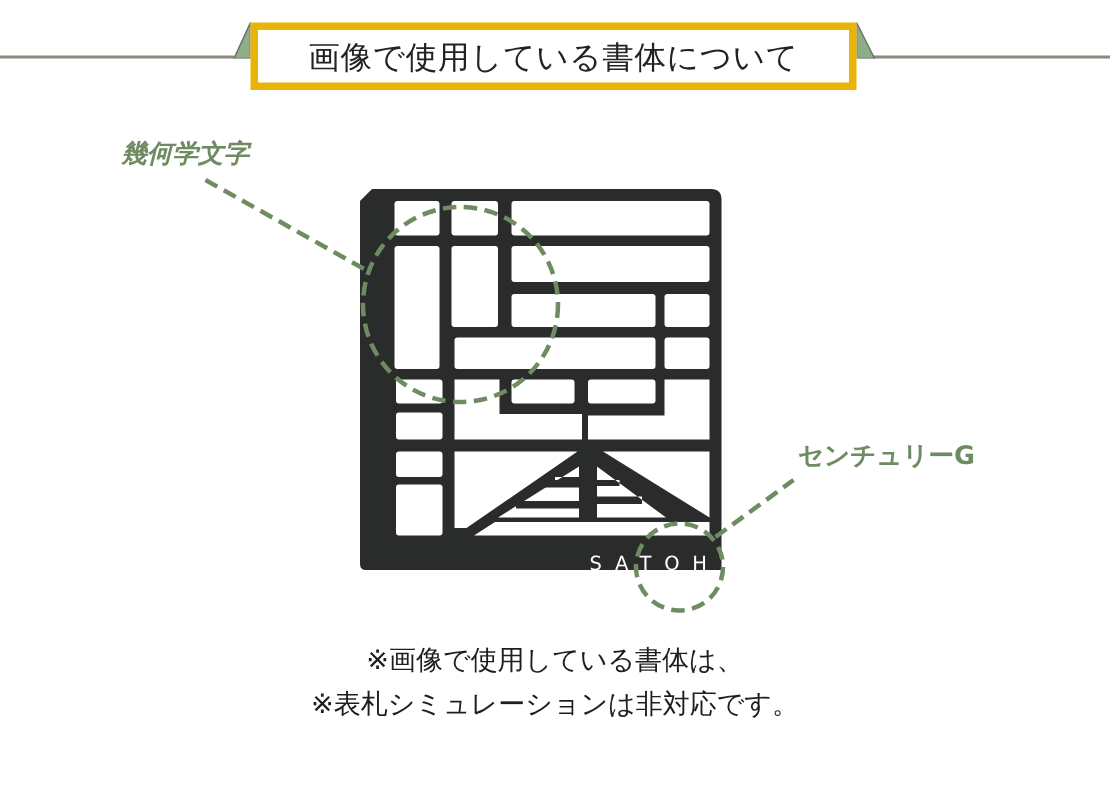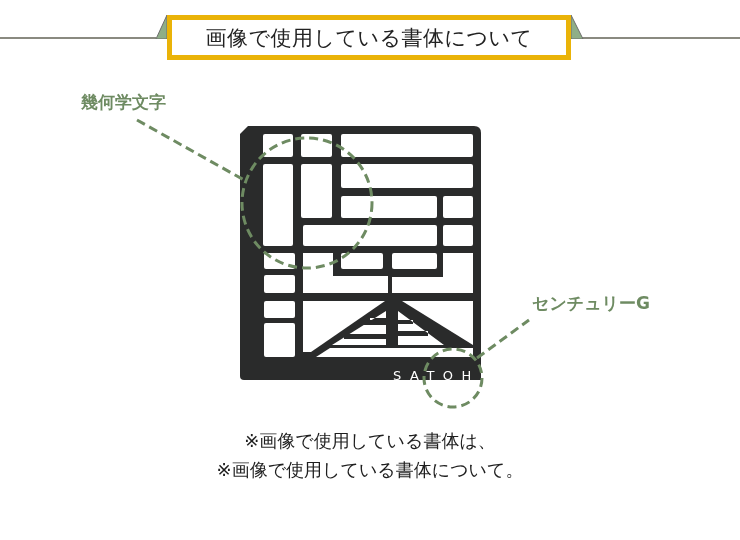--- a/index.html
+++ b/index.html
@@ -25,21 +25,21 @@
 <svg class="tri" width="20" height="26" style="left:154px; top:13px;">
   <polygon points="13,2 13,26 2,26" fill="#8fae87" stroke="#6d6d6d" stroke-width="1"></polygon>
 </svg>
 <svg class="tri" width="20" height="26" style="left:570px; top:13px;">
   <polygon points="1,2 1,26 13,26" fill="#8fae87" stroke="#6d6d6d" stroke-width="1"></polygon>
 </svg>
 <div class="title-box">
   <span>画像で使用している書体について</span>
 </div>
 
-<div class="label-green" style="left:81px; top:91px;">幾何学文字</div>
+<div class="label-green" style="left:81px; top:91px;font-style:italic;">幾何学文字</div>
 <div class="label-green" style="left:532px; top:292px;">センチュリーG</div>
 
 <svg class="logo" width="740" height="420" viewBox="0 0 740 420">
 
   <path d="M248,126 L474,126 Q481,126 481,133 L481,380 L244,380 Q240,380 240,376 L240,134 Z" fill="#2a2b2b"></path>
   <g fill="#ffffff">
 
     <rect x="263" y="134" width="30" height="23" rx="2"></rect>
     <rect x="301" y="134" width="31" height="23" rx="2"></rect>
     <rect x="341" y="134" width="132" height="23" rx="2"></rect>
@@ -79,14 +79,14 @@
 
   <circle cx="307" cy="203" r="65" fill="none" stroke="#6e8b62" stroke-width="3" stroke-dasharray="9,5"></circle>
   <line x1="137" y1="120" x2="244" y2="180" stroke="#6e8b62" stroke-width="3" stroke-dasharray="9,5"></line>
 
   <circle cx="453" cy="378" r="29" fill="none" stroke="#6e8b62" stroke-width="3" stroke-dasharray="9,5"></circle>
   <line x1="477" y1="358" x2="529" y2="320" stroke="#6e8b62" stroke-width="3" stroke-dasharray="9,5"></line>
 </svg>
 
 <div class="notes">
   <div>※画像で使用している書体は、</div>
-  <div>※画像で使用している書体について。</div>
+  <div>※表札シミュレーションは非対応です。</div>
 </div>
 
 </body></html>

